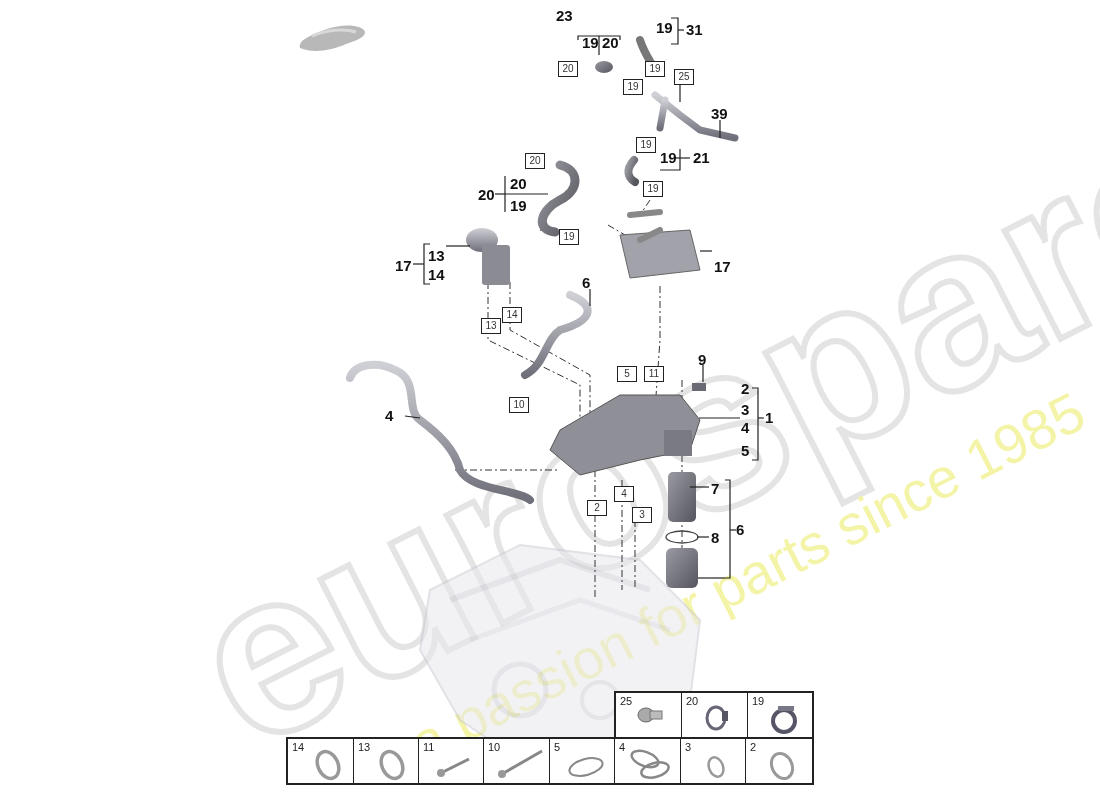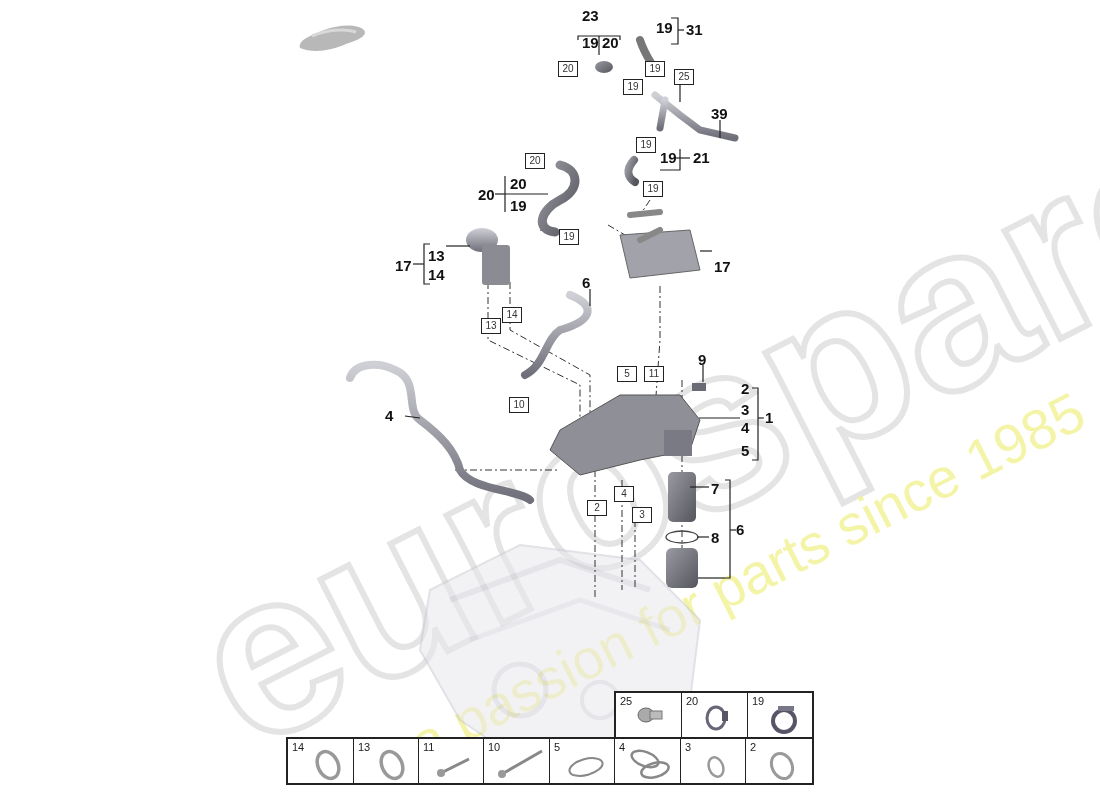--- a/index.html
+++ b/index.html
@@ -145,21 +145,21 @@
     <span class="lbl" style="left: 428px; top: 267px;">14</span>
     <span class="lbl" style="left: 385px; top: 408px;">4</span>
     <span class="lbl" style="left: 582px; top: 275px;">6</span>
     <span class="lbl" style="left: 714px; top: 259px;">17</span>
     <span class="lbl" style="left: 478px; top: 187px;">20</span>
     <span class="lbl" style="left: 510px; top: 176px;">20</span>
     <span class="lbl" style="left: 510px; top: 198px;">19</span>
     <span class="lbl" style="left: 660px; top: 150px;">19</span>
     <span class="lbl" style="left: 693px; top: 150px;">21</span>
     <span class="lbl" style="left: 711px; top: 106px;">39</span>
-    <span class="lbl" style="left: 582px; top: 8px;">23</span>
+    <span class="lbl" style="left: 556px; top: 8px;">23</span>
     <span class="lbl" style="left: 582px; top: 35px;">19</span>
     <span class="lbl" style="left: 602px; top: 35px;">20</span>
     <span class="lbl" style="left: 656px; top: 20px;">19</span>
     <span class="lbl" style="left: 686px; top: 22px;">31</span>
   </div>
 <div id="boxes">
     <span class="box" style="left: 558px; top: 61px;">20</span>
     <span class="box" style="left: 645px; top: 61px;">19</span>
     <span class="box" style="left: 623px; top: 79px;">19</span>
     <span class="box" style="left: 674px; top: 69px;">25</span>

